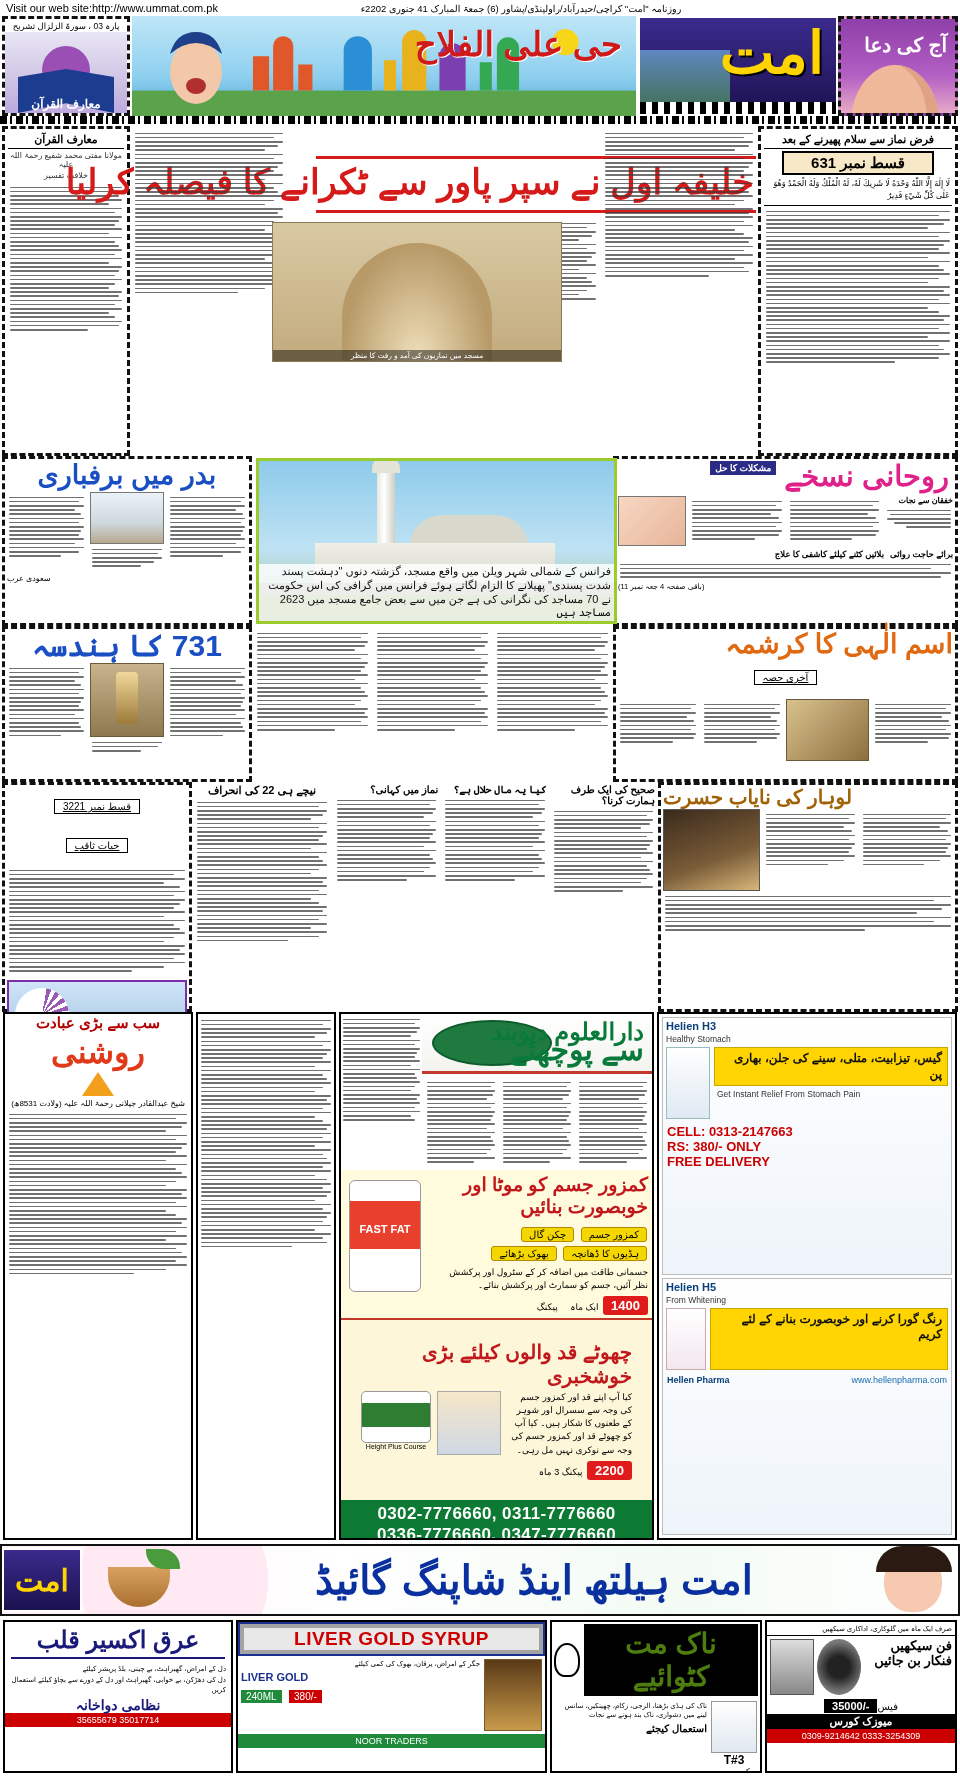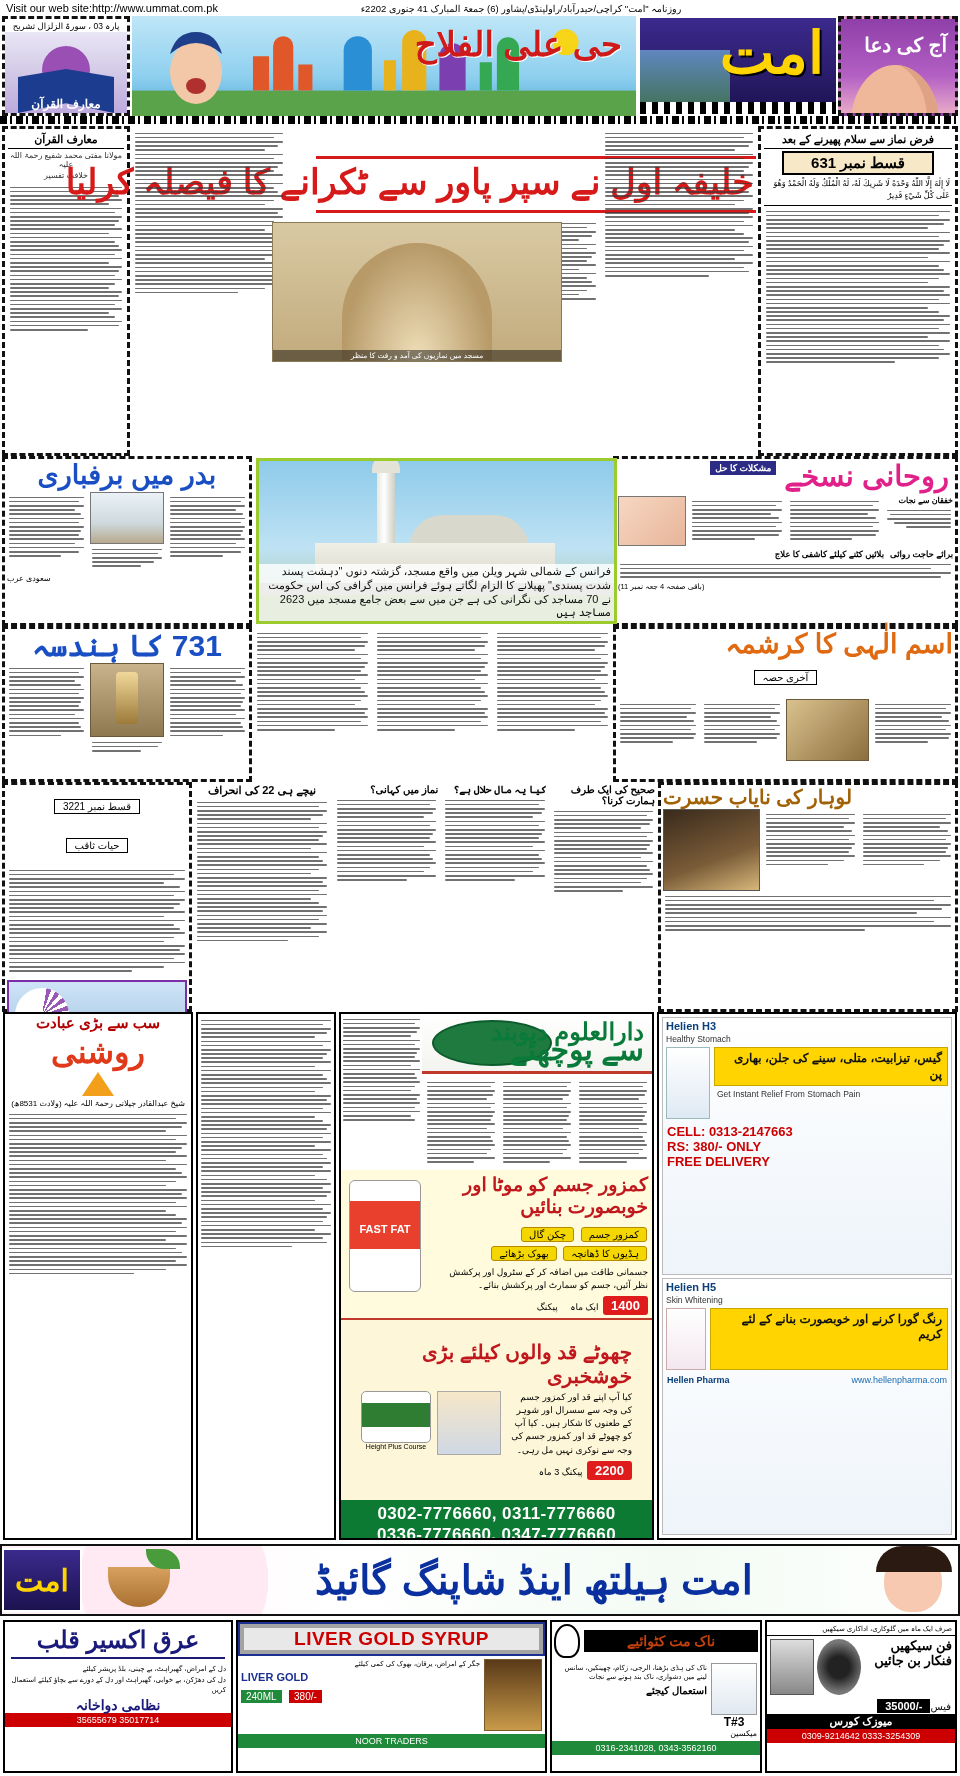--- a/index.html
+++ b/index.html
@@ -254,21 +254,21 @@
   #z3-right  { width: 345px; margin-right: 2px; border: 3px dashed #111; padding: 2px; }
 
   .big-num-head {
     color: #1a4fc4; font-size: 30px; font-weight: bold; text-align: center; line-height: 1;
   }
   .orange-head {
     color: #e06a12; font-size: 27px; font-weight: bold; text-align: right; line-height: 1;
   }
   .small-center-label {
     font-size: 10px; text-align: center; border: 1px solid #000;
-    display: inline-block; padding: 1px 8px; margin: 12px auto;
+    display: inline-block; padding: 1px 8px; margin: 12px auto; text-decoration: underline;
   }
   .photo-thumb {
     border: 1px solid #6a5a3a; height: 74px;
     background: linear-gradient(180deg,#c9b38c,#8d7850);
     position: relative; overflow: hidden;
   }
 
   
   #zone4 {
     position: absolute; top: 782px; left: 0; width: 960px; height: 230px;
@@ -452,22 +452,22 @@
     position: absolute; top: 1620px; left: 0; width: 960px; height: 156px;
     display: flex; gap: 3px; padding: 0 3px 3px;
   }
   .bad { border: 2px solid #000; background: #fff; overflow: hidden; position: relative; }
   #bad-1 { width: 192px; }
   #bad-2 { width: 212px; }
   #bad-3 { flex: 1; }
   #bad-4 { width: 230px; }
 
   .bad-black {
-    background: #000; color: #c2410c; text-align: center;
-    font-size: 14px; font-weight: bold; padding: 3px 0;
+    background: #000; color: #4d7c0f; text-align: center;
+    font-size: 28px; font-weight: bold; padding: 3px 0;
   }
   .liver-band {
     background: #1a2f8f; padding: 2px;
   }
   .liver-band .lg {
     background: #e8e8e8; border: 4px solid #a3a3a3;
     color: #c00; font-size: 19px; font-weight: bold; text-align: center;
     letter-spacing: .5px;
   }
   .arq-head {
@@ -1564,21 +1564,21 @@
         </div>
         <div style="padding:2px 4px">
           <div class="cell-line red">CELL: 0313-2147663</div>
           <div class="cell-line red">RS: 380/- ONLY</div>
           <div class="cell-line red">FREE DELIVERY</div>
         </div>
       </div>
 
       <div class="hel-card">
         <div class="hel-name">Helien H5</div>
-        <div class="hel-sub">Skin Whitening</div>
+        <div class="hel-sub">From Whitening</div>
         <div style="display:flex;gap:4px;padding:3px">
           <div style="width:40px;height:62px;background:linear-gradient(180deg,#fff,#f3e7ef);border:1px solid #caa;flex:none"></div>
           <div class="hel-yellow" style="flex:1">رنگ گورا کرنے اور خوبصورت بنانے کے لئے کریم</div>
         </div>
         <div style="display:flex;justify-content:space-between;align-items:center;padding:2px 4px">
           <span style="font-size:9px;font-weight:bold;color:#0a3f7a">Hellen Pharma</span>
           <span style="font-size:9px;color:#1a6ab0">www.hellenpharma.com</span>
         </div>
       </div>
     </div>
@@ -1648,20 +1648,20 @@
     <div class="green-foot">0316-2341028, 0343-3562160</div>
   </div>
 
   <div class="bad" id="bad-1">
     <div class="urdu tiny" style="padding:2px 3px;border-bottom:1px solid #000">صرف ایک ماہ میں گلوکاری، اداکاری سیکھیں</div>
     <div style="display:flex;gap:3px;padding:3px">
       <div style="width:44px;flex:none;height:56px;background:linear-gradient(180deg,#ddd,#888);border:1px solid #555"></div>
       <div style="width:44px;flex:none;height:56px;border-radius:50%;background:radial-gradient(circle,#222 30%,#777 70%)"></div>
       <div class="urdu" style="flex:1;font-size:13px;font-weight:bold;line-height:1.15">فن سیکھیں فنکار بن جائیں</div>
     </div>
-    <div style="display:flex;justify-content:flex-end;align-items:center;padding:1px 4px">
+    <div style="display:flex;justify-content:center;align-items:center;padding:1px 4px">
       <span class="fee-badge" style="padding:1px 8px">35000/-</span>
       <span class="urdu" style="font-size:10px">فیس</span>
     </div>
     <div class="fee-badge urdu">میوزک کورس</div>
     <div class="red-foot">0309-9214642  0333-3254309</div>
   </div>
 </div>
 
 </body></html>

